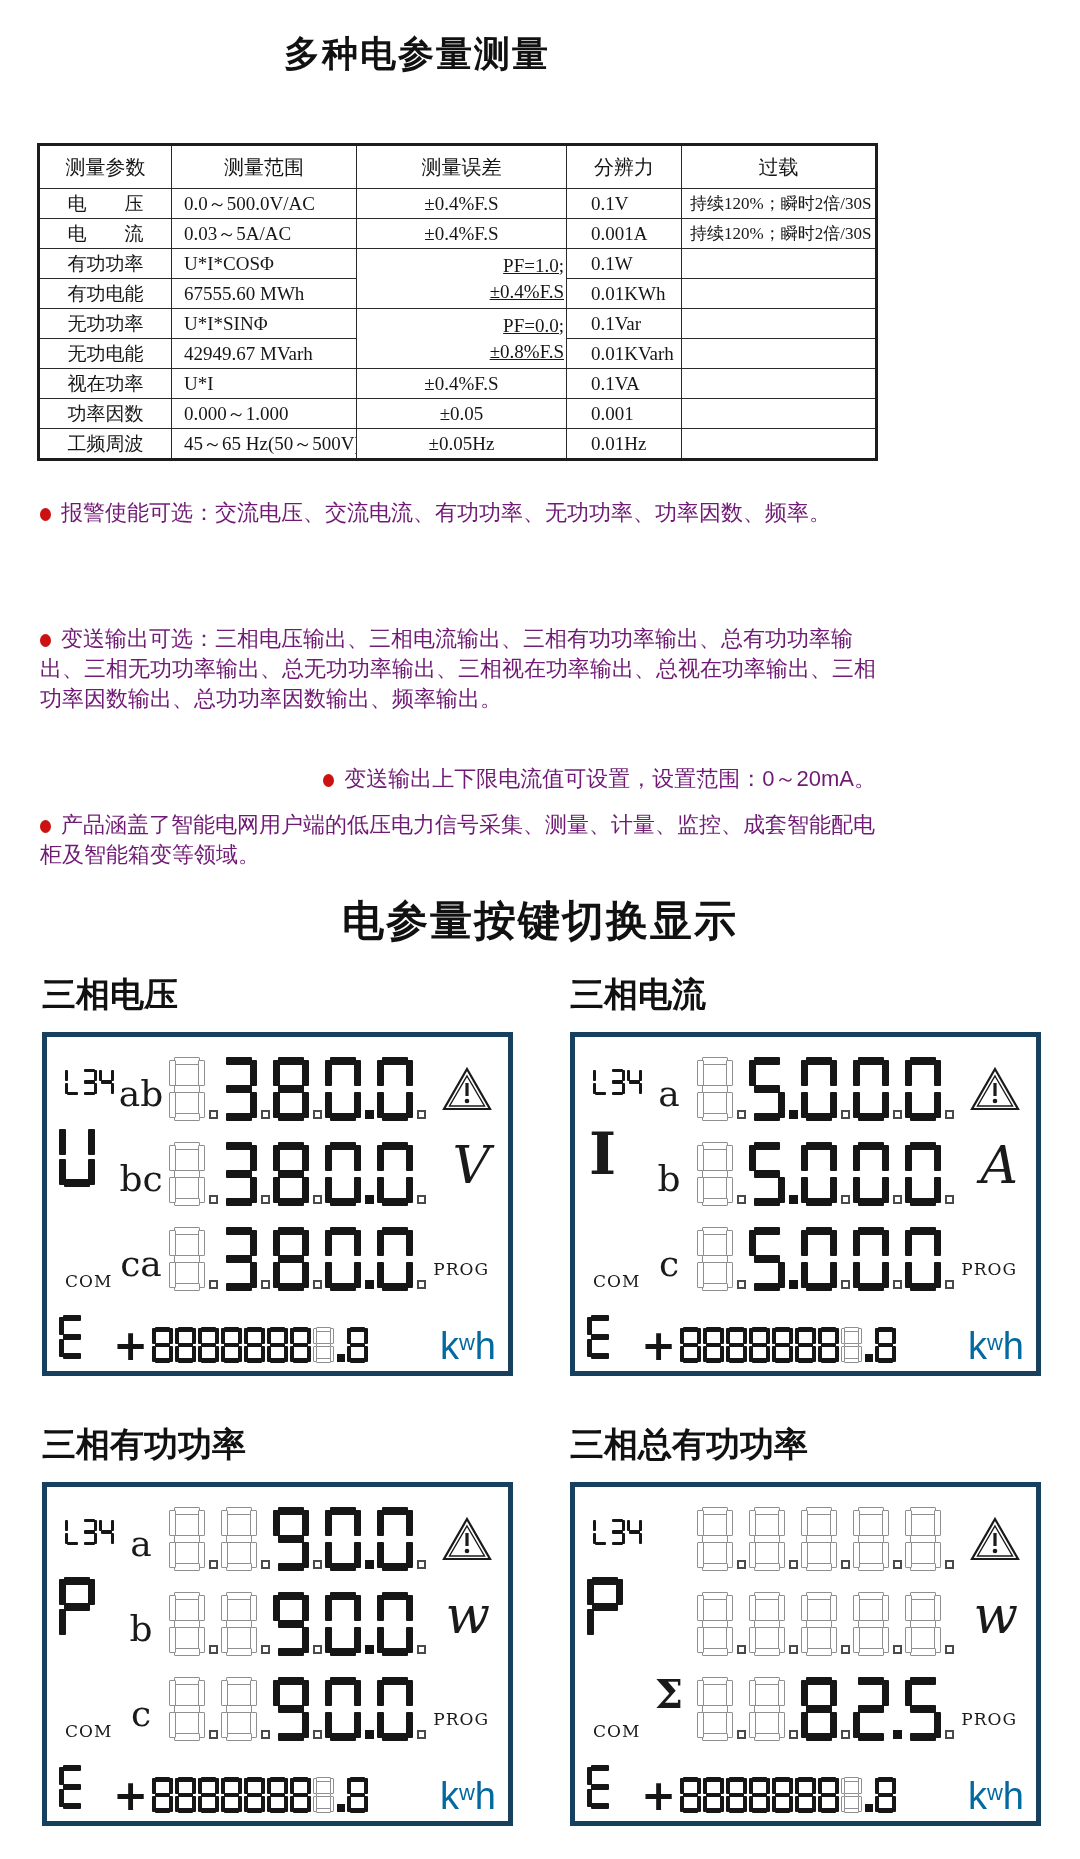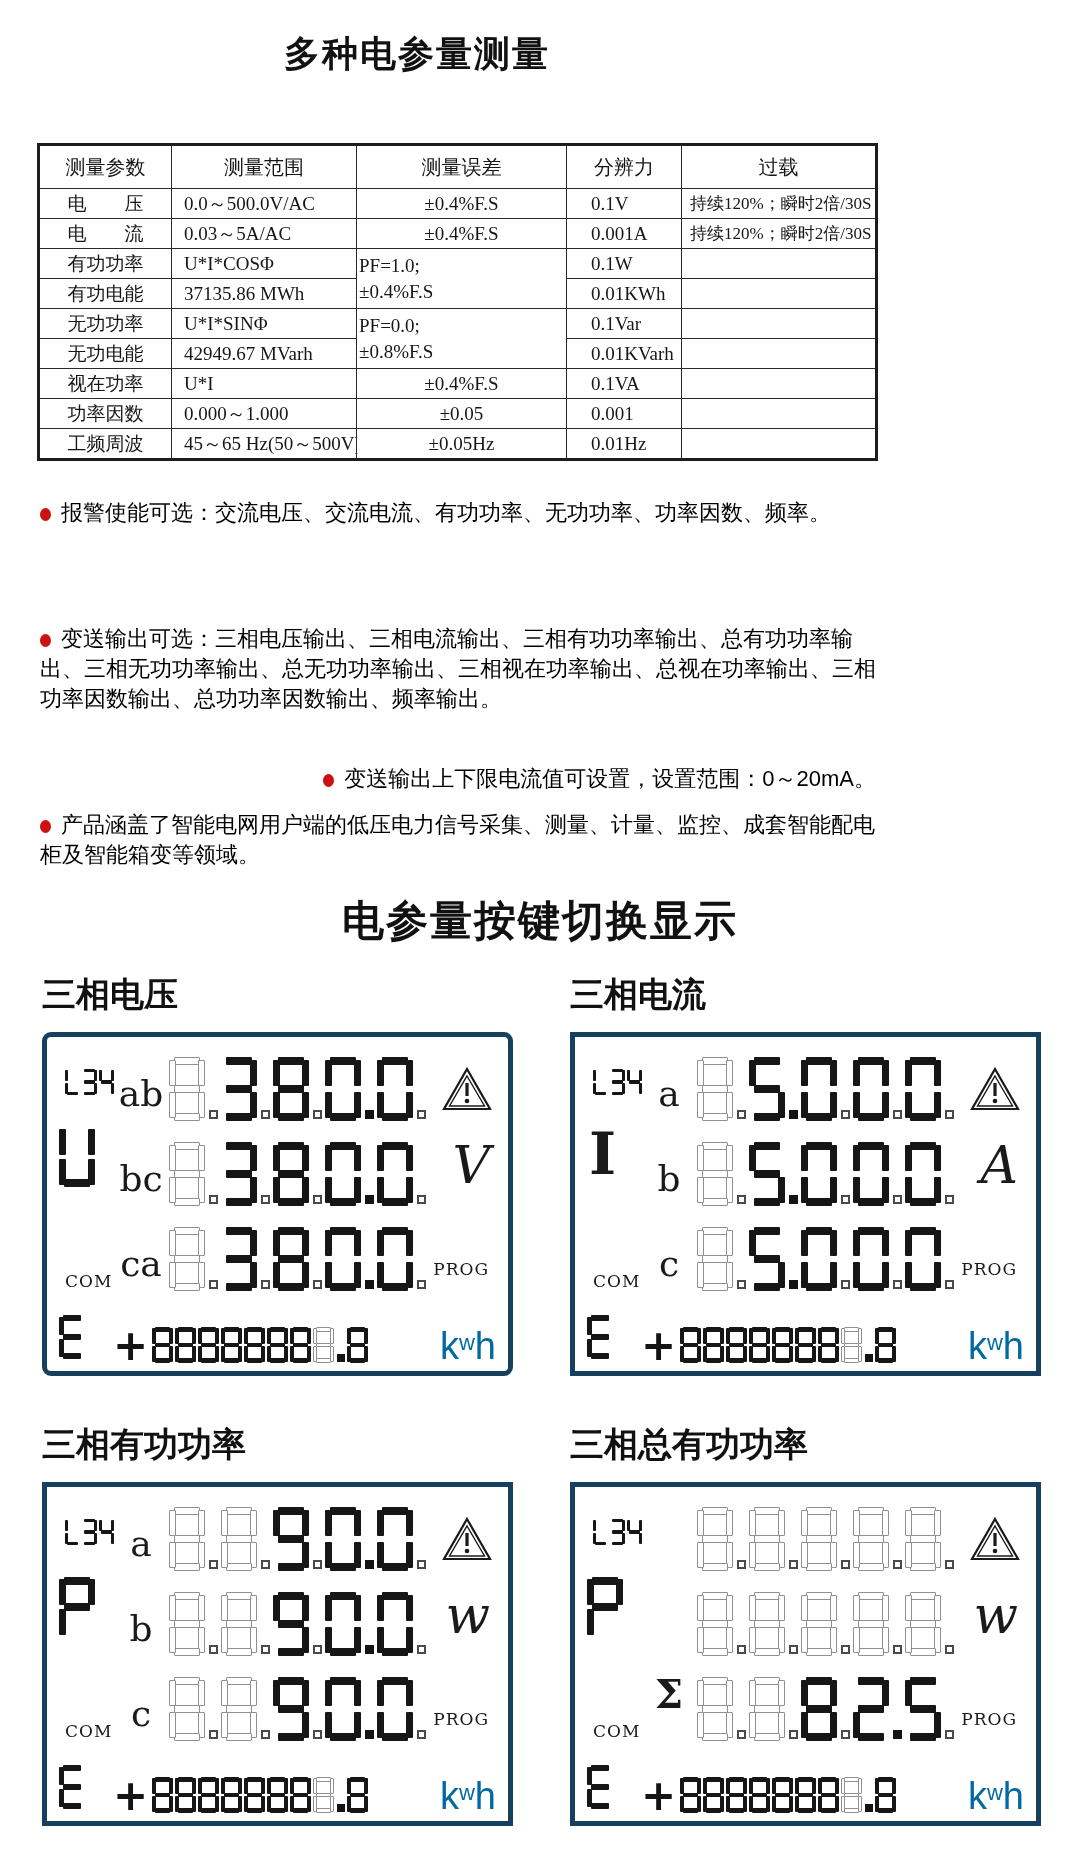--- a/index.html
+++ b/index.html
@@ -17,24 +17,24 @@
               font-family:"Liberation Serif",serif;font-size:19px;color:#161616;
               border:3px solid #1d1d1d;table-layout:fixed;}
   .spec-table th,.spec-table td{border:1px solid #2a2a2a;padding:2px;overflow:hidden;white-space:nowrap;}
   .spec-table th{height:38px;font-weight:normal;font-size:20px;text-align:center;}
   .spec-table td{height:25px;line-height:25px;}
   .c1{text-align:center;}
   .c2{text-align:left;padding-left:12px !important;}
   .c3{text-align:center;}
   .c4{text-align:left;padding-left:24px !important;}
   .c5{text-align:left;padding-left:8px !important;font-size:17px;}
-  .mc{height:26px;line-height:26px;text-align:left;}
+  .mc{height:26px;line-height:26px;text-align:right;text-decoration:underline;}
 
   
-  .bullets{position:absolute;top:498px;left:40px;width:836px;font-size:22px;line-height:30px;color:#000000;}
+  .bullets{position:absolute;top:498px;left:40px;width:836px;font-size:22px;line-height:30px;color:#701a75;}
   .bullet{margin:0;}
   .bullet .dot{display:inline-block;width:11px;height:13px;border-radius:50%;
                background:#cc1111;margin-right:10px;vertical-align:-1px;}
   .b1{margin-bottom:96px;}
   .b2{margin-bottom:50px;}
   .b3{margin-bottom:16px;text-align:right;}
 
   
   .panel-block{position:absolute;width:471px;}
   .pb0{left:42px;top:972px;}
@@ -132,21 +132,21 @@
         <td class="c2">U*I*COSΦ</td>
         <td class="c3" rowspan="2">
           <div class="mc">PF=1.0;</div>
           <div class="mc">±0.4%F.S</div>
         </td>
         <td class="c4">0.1W</td>
         <td class="c5"></td>
       </tr>
       <tr>
         <td class="c1">有功电能</td>
-        <td class="c2">37135.86 MWh</td>
+        <td class="c2">67555.60 MWh</td>
         <td class="c4">0.01KWh</td>
         <td class="c5"></td>
       </tr>
       <tr>
         <td class="c1">无功功率</td>
         <td class="c2">U*I*SINΦ</td>
         <td class="c3" rowspan="2">
           <div class="mc">PF=0.0;</div>
           <div class="mc">±0.8%F.S</div>
         </td>
@@ -187,21 +187,21 @@
     <p class="bullet b1"><span class="dot"></span><span>报警使能可选：交流电压、交流电流、有功功率、无功功率、功率因数、频率。</span></p>
     <p class="bullet b2"><span class="dot"></span><span>变送输出可选：三相电压输出、三相电流输出、三相有功功率输出、总有功功率输出、三相无功功率输出、总无功功率输出、三相视在功率输出、总视在功率输出、三相功率因数输出、总功功率因数输出、频率输出。</span></p>
     <p class="bullet b3"><span class="dot"></span><span>变送输出上下限电流值可设置，设置范围：0～20mA。</span></p>
     <p class="bullet b4"><span class="dot"></span><span>产品涵盖了智能电网用户端的低压电力信号采集、测量、计量、监控、成套智能配电柜及智能箱变等领域。</span></p>
   </div>
 
   <div class="title2">电参量按键切换显示</div>
 
   <div class="panel-block pb0">
     <div class="panel-heading">三相电压</div>
-    <div class="lcd" style="border-color: rgb(23, 64, 95); border-radius: 9px;">
+    <div class="lcd" style="border-color: rgb(23, 64, 95);">
         <span class="ind">
           <span class="sdig tiny">
             <i class="sg sg-d on"></i>
             <i class="sg sg-e on"></i>
             <i class="sg sg-f on"></i>
           </span>
           <span class="sdig tiny">
             <i class="sg sg-a on"></i>
             <i class="sg sg-b on"></i>
             <i class="sg sg-c on"></i>

